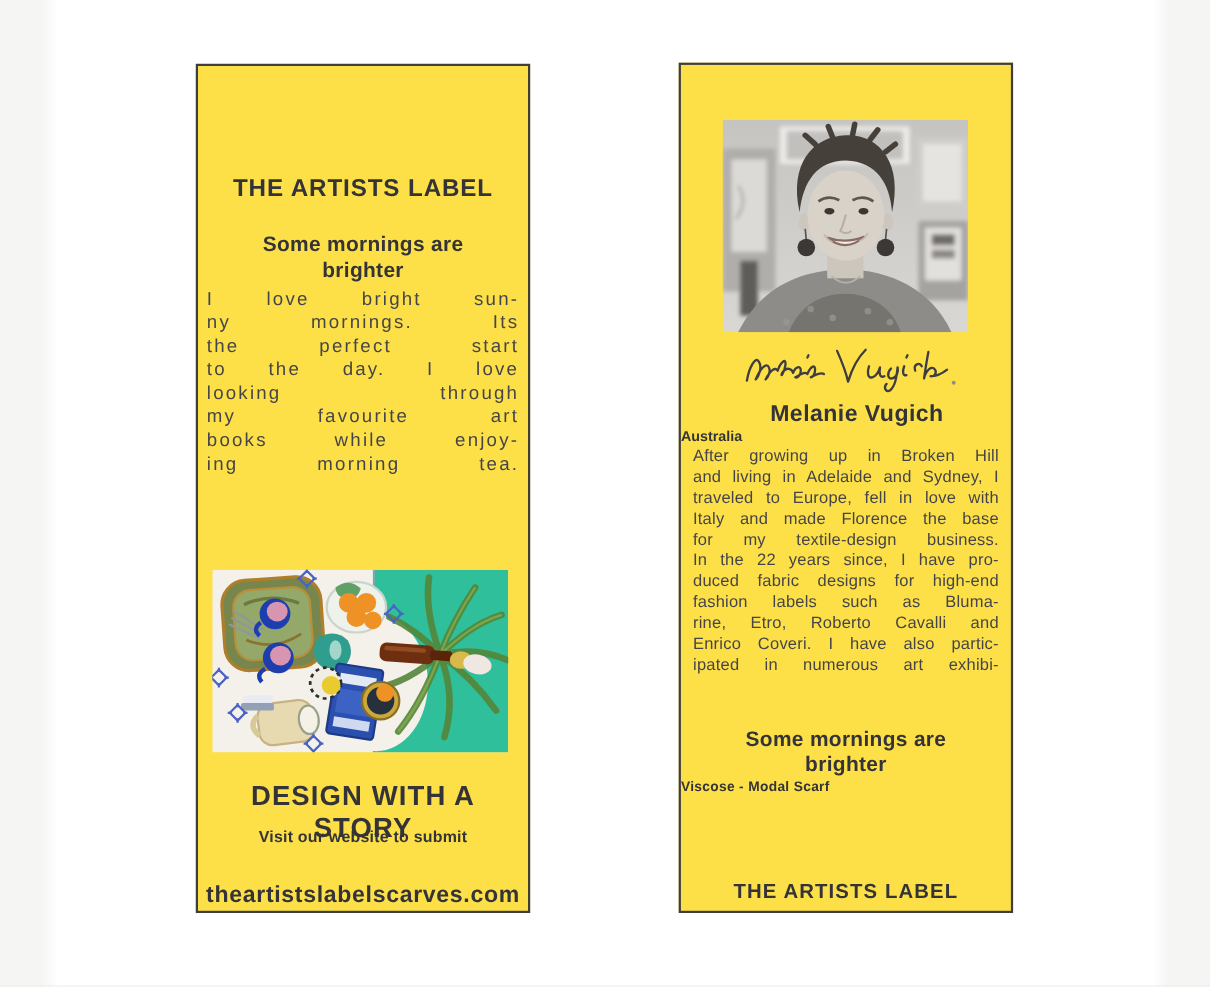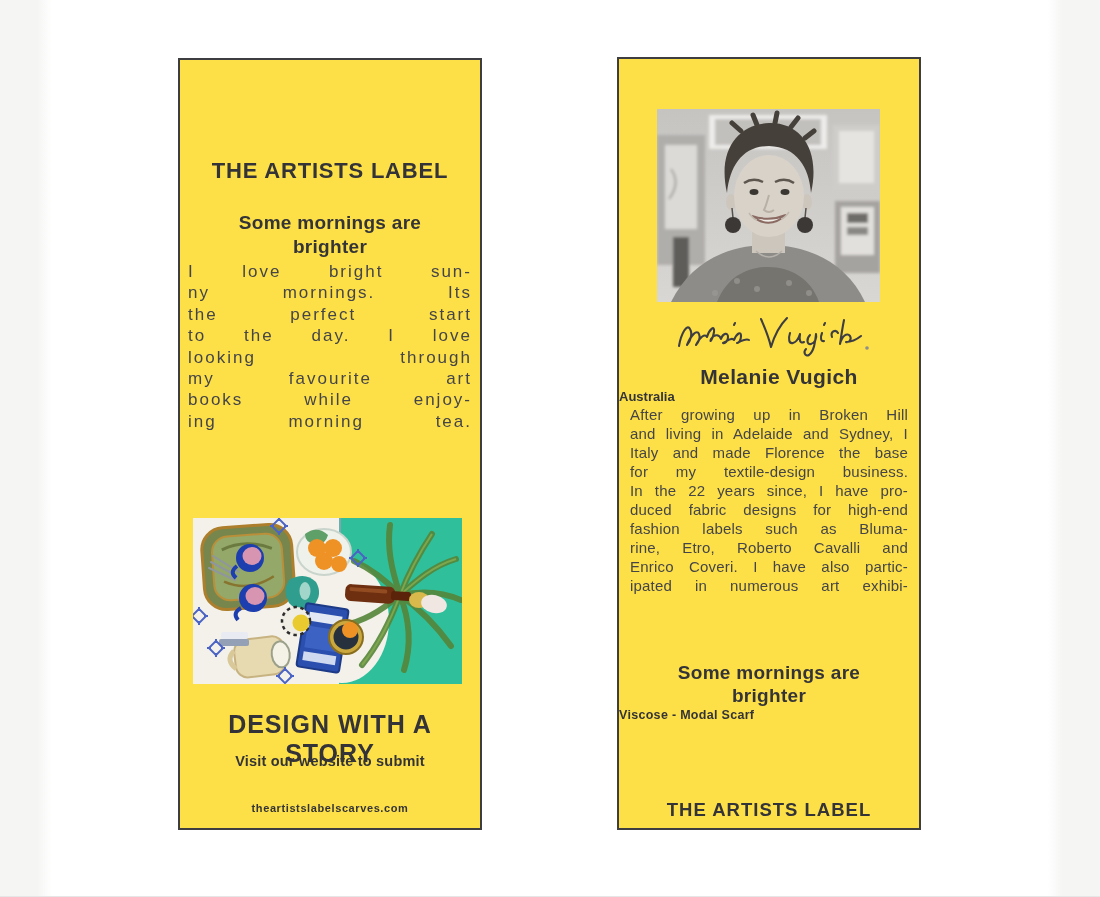--- a/index.html
+++ b/index.html
@@ -30,21 +30,21 @@
 
   
   .brand-top{top:98px;font-size:22px;font-weight:700;letter-spacing:.8px;color:var(--heading-text);text-align:center;}
   .front-title{top:151px;font-size:19px;line-height:24px;font-weight:700;letter-spacing:.3px;color:var(--heading-text);text-align:center;}
   .story{top:201px;left:8px;right:8px;font-size:17px;line-height:21.4px;letter-spacing:2px;color:var(--body-text);}
   .jline{text-align:justify;text-align-last:justify;}
   .artwork{top:458px;left:13px;right:auto;width:269px;height:166px;}
   .artwork svg,.portrait svg,.signature svg{display:block;width:100%;height:100%;}
   .tagline{top:650px;font-size:25px;font-weight:700;letter-spacing:1px;color:var(--heading-text);text-align:center;}
   .cta{top:692px;font-size:14.5px;line-height:19px;font-weight:700;letter-spacing:.2px;color:var(--heading-text);text-align:center;}
-  .website{top:742px;font-size:11px;font-weight:700;letter-spacing:.6px;color:var(--heading-text);text-align:center;}
+  .website{top:742px;font-size:21px;font-weight:700;letter-spacing:.6px;color:var(--heading-text);text-align:center;}
 
   
   .portrait{top:50px;left:38px;right:auto;width:223px;height:193px;}
   .signature{top:247px;left:52px;right:auto;width:200px;height:54px;}
   .artist-name{top:306px;font-size:21px;font-weight:700;letter-spacing:.4px;color:var(--heading-text);text-align:center;padding-left:20px;}
   .country{top:330px;font-size:13px;font-weight:700;color:var(--heading-text);}
   .bio{top:346px;left:11px;right:11px;font-size:15px;line-height:19px;letter-spacing:.2px;color:var(--body-text);}
   .back-title{top:602px;font-size:19px;line-height:23px;font-weight:700;letter-spacing:.3px;color:var(--heading-text);text-align:center;}
   .material{top:649px;font-size:12.5px;font-weight:700;letter-spacing:.3px;color:var(--heading-text);text-align:left;}
   .brand-bottom{top:740px;font-size:18.5px;font-weight:700;letter-spacing:1px;color:var(--heading-text);text-align:center;}
@@ -276,20 +276,21 @@
         <circle cx="196" cy="42" r="1.8" fill="#8e8e90"></circle>
       </svg>
     </div>
 
     <h2 class="artist-name">Melanie Vugich</h2>
     <div class="country">Australia</div>
 
     <div class="bio">
         <div class="jline">After growing up in Broken Hill</div>
         <div class="jline">and living in Adelaide and Sydney, I</div>
+        <div class="jline">traveled to Europe, fell in love with</div>
         <div class="jline">Italy and made Florence the base</div>
         <div class="jline">for my textile-design business.</div>
         <div class="jline">In the 22 years since, I have pro-</div>
         <div class="jline">duced fabric designs for high-end</div>
         <div class="jline">fashion labels such as Bluma-</div>
         <div class="jline">rine, Etro, Roberto Cavalli and</div>
         <div class="jline">Enrico Coveri. I have also partic-</div>
         <div class="jline">ipated in numerous art exhibi-</div>
       </div>
 

